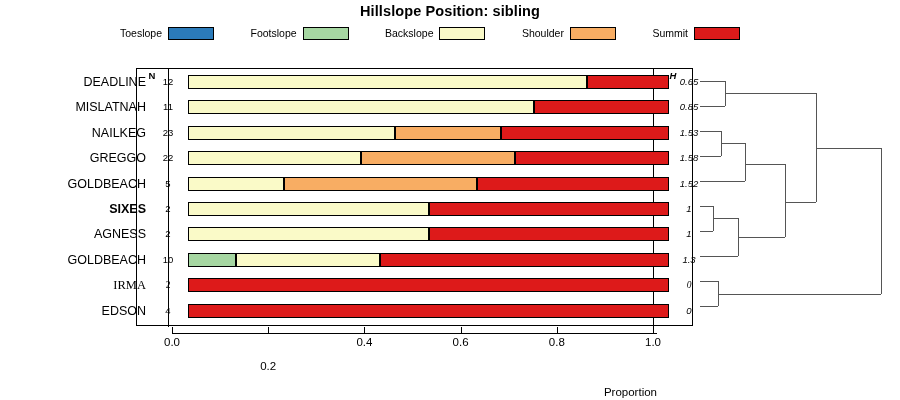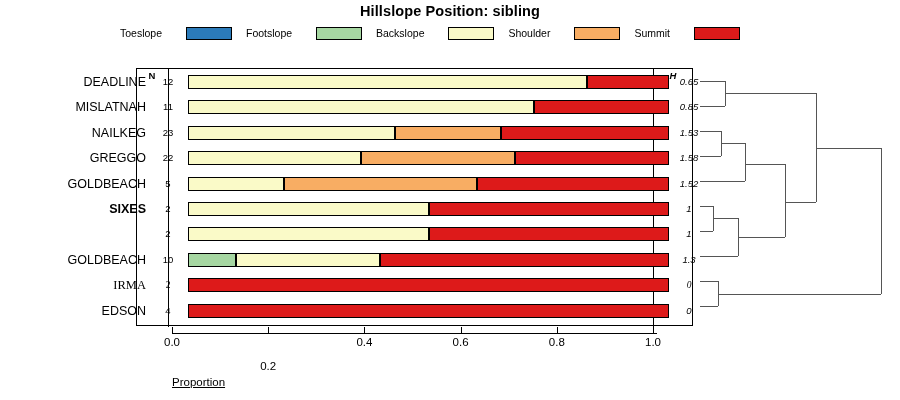--- a/index.html
+++ b/index.html
@@ -8,21 +8,21 @@
 
   #root{position:absolute;left:0;top:0;width:757px;height:400px;}
 
   
   .title{position:absolute;left:0;top:3px;width:900px;text-align:center;
          font-size:14.5px;font-weight:bold;letter-spacing:.1px;}
 
   
   .legend{position:absolute;left:120px;top:24px;width:620px;height:18px;
           display:flex;align-items:center;justify-content:space-between;}
-  .legend-item{display:flex;align-items:center;gap:24px;}
+  .legend-item{display:flex;align-items:center;gap:6px;}
   .legend-label{font-size:10.5px;line-height:1;}
   .legend-swatch{width:46px;height:13px;border:1px solid #000;box-sizing:border-box;}
 
   
   .panel{position:absolute;left:136px;top:68px;width:557px;height:258px;
          border:1px solid #000;box-sizing:border-box;background:#fff;}
   .ncol-div{position:absolute;left:31px;top:0;width:1px;height:258px;background:#000;}
   .hcol-div{position:absolute;left:516px;top:0;width:1px;height:258px;background:#000;}
 
   
@@ -42,22 +42,22 @@
 
   .bar{position:absolute;left:172px;top:3px;width:481px;height:14px;}
   .seg{position:absolute;top:0;height:14px;border:1px solid #000;
        box-sizing:border-box;}
 
   
   .axis-line{position:absolute;left:172px;top:333px;width:485px;height:1px;background:#000;}
   .tick{position:absolute;top:327px;width:1px;height:6px;background:#000;}
   .tick-label{position:absolute;top:336px;width:40px;margin-left:-20px;
               text-align:center;font-size:11.5px;}
-  .axis-title{position:absolute;left:172px;top:376px;width:485px;text-align:left;
-              font-size:11.5px;text-decoration:underline;}
+  .axis-title{position:absolute;left:172px;top:386px;width:485px;text-align:right;
+              font-size:11.5px;}
 
   
   .dendro{position:absolute;left:693px;top:68px;width:207px;height:258px;}
   .dl{position:absolute;background:#555;}
 </style>
 </head>
 <body>
 
 <div id="root">
 
@@ -146,20 +146,21 @@
       <div class="row" style="top: 199px;">
         <div class="row-label bold">SIXES</div>
         <div class="row-n">2</div>
         <div class="row-h">1</div>
         <div class="bar">
           <div class="seg" style="left: 0px; width: 240.5px; background: rgb(250, 250, 200);"></div>
           <div class="seg" style="left: 240.5px; width: 240.5px; background: rgb(221, 26, 26);"></div>
         </div>
       </div>
       <div class="row" style="top: 224.4px;">
+        <div class="row-label">AGNESS</div>
         <div class="row-n">2</div>
         <div class="row-h">1</div>
         <div class="bar">
           <div class="seg" style="left: 0px; width: 240.5px; background: rgb(250, 250, 200);"></div>
           <div class="seg" style="left: 240.5px; width: 240.5px; background: rgb(221, 26, 26);"></div>
         </div>
       </div>
       <div class="row" style="top: 249.8px;">
         <div class="row-label">GOLDBEACH</div>
         <div class="row-n">10</div>

